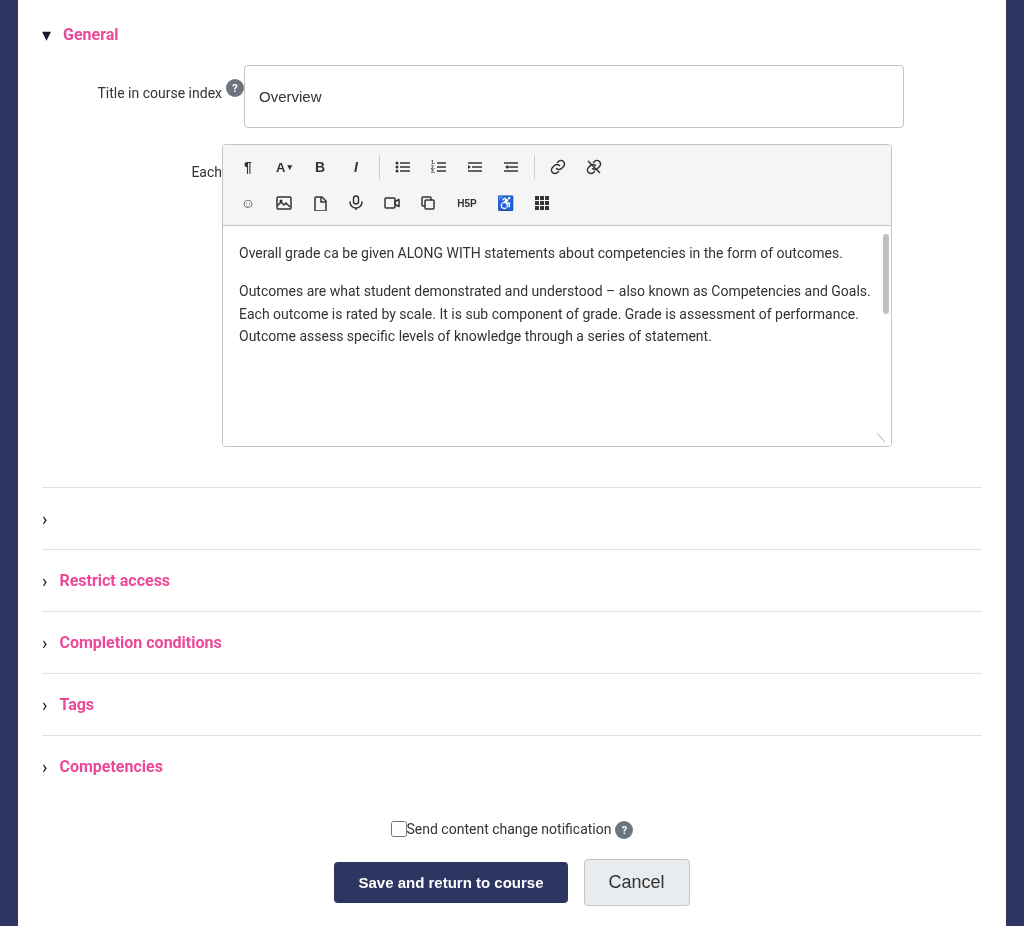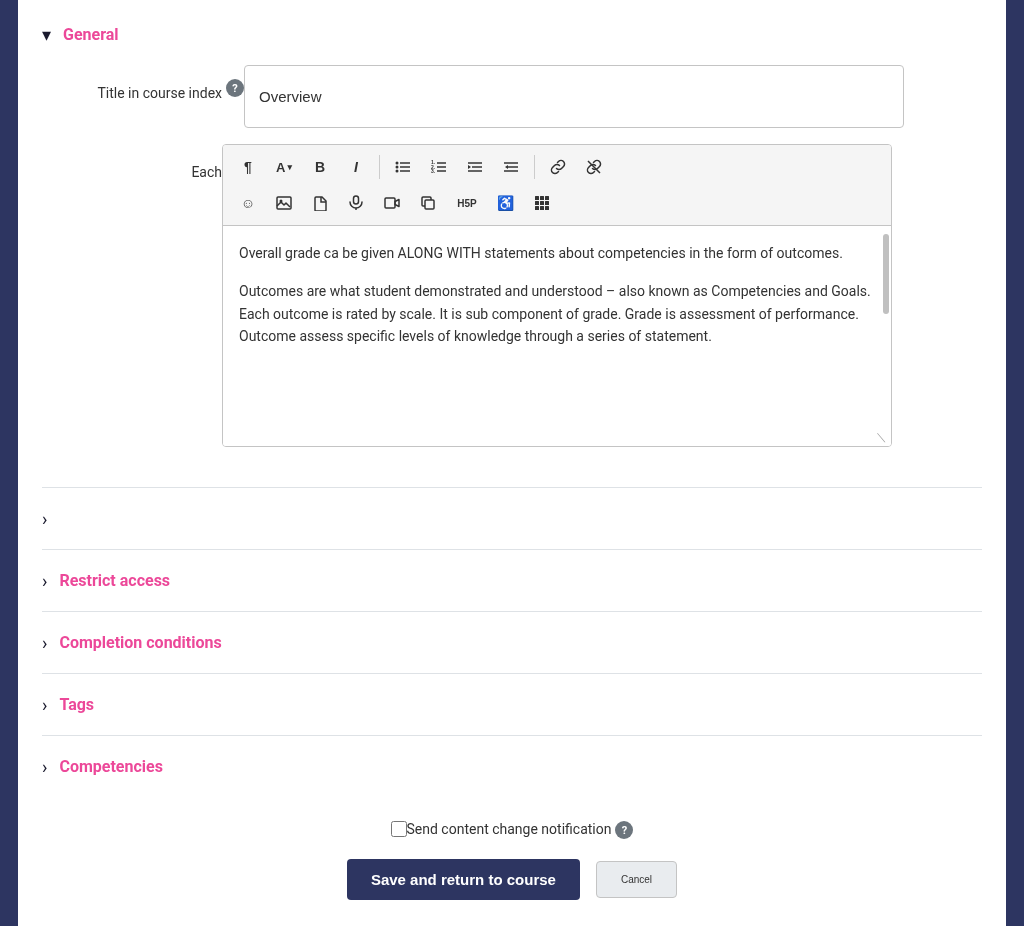--- a/index.html
+++ b/index.html
@@ -223,21 +223,21 @@
       font-size: 15px;
       font-weight: 600;
       cursor: pointer;
     }
     .btn-secondary {
       background: #e9ecef;
       color: #333;
       border: 1px solid #c4c4c4;
       border-radius: 4px;
       padding: 12px 24px;
-      font-size: 10px;
+      font-size: 18px;
       font-weight: 500;
       cursor: pointer;
     }
   </style>
 </head>
 <body>
 
 <div class="main-container">
 
   <div class="general-section">

